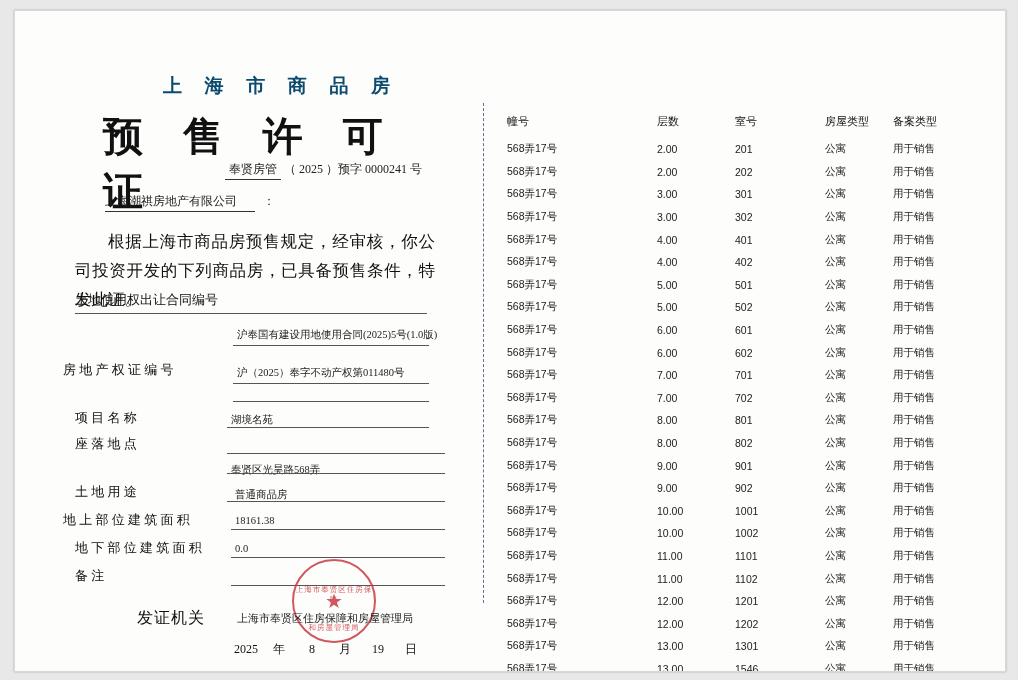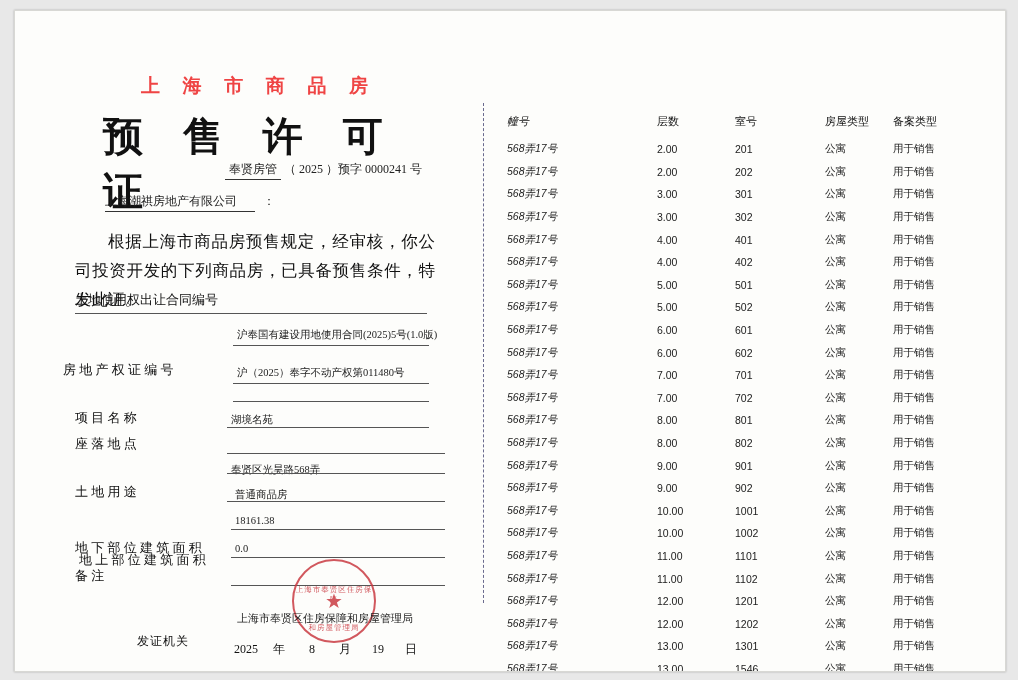--- a/index.html
+++ b/index.html
@@ -26,26 +26,26 @@
   }
   
   .cert {
     position: absolute;
     left: 0; top: 0;
     width: 455px;
     height: 660px;
   }
   .cert-title1 {
     position: absolute;
-    left: 126px; top: 62px;
+    left: 148px; top: 62px;
     font-size: 19px;
     letter-spacing: 8px;
     font-weight: bold;
     font-family: "DejaVu Serif", serif;
-    color: #ef4444;
+    color: #0c4a6e;
   }
   .cert-title2 {
     position: absolute;
     left: 88px; top: 98px;
     font-size: 40px;
     letter-spacing: 13px;
     font-weight: bold;
     font-family: "DejaVu Serif", serif;
     color: #111;
   }
@@ -97,22 +97,22 @@
     border-bottom: 1px solid #555;
   }
   .fval {
     position: absolute;
     font-size: 10.5px;
     color: #222;
     white-space: nowrap;
   }
   .issuer-label {
     position: absolute;
-    left: 122px; top: 622px;
-    font-size: 12px;
+    left: 122px; top: 597px;
+    font-size: 16px;
     letter-spacing: 1px;
     color: #111;
   }
   .issuer-name {
     position: absolute;
     left: 222px; top: 600px;
     font-size: 11px;
     color: #222;
   }
   .datebar {
@@ -178,21 +178,21 @@
     font-size: 11px;
     text-align: left;
     padding: 0 0 9px 0;
     color: #111;
   }
   .tbl td {
     padding: 2px 0;
     height: 18.6px;
     white-space: nowrap;
   }
-  .c1 { width: 150px; font-style: italic; }
+  .c1 { width: 150px; }
   .c2 { width: 78px; }
   .c3 { width: 90px; }
   .c4 { width: 68px; }
   .c5 { width: 84px; }
 </style>
 </head>
 <body>
 
 <div class="page">
 
@@ -232,21 +232,21 @@
 
     <div class="field" style="left:60px; top:424px;">座    落    地    点</div>
     <div class="fval" style="left:216px; top:428px;margin-top:24px;">奉贤区光昊路568弄</div>
     <div class="fline" style="left:212px; top:442px; width:218px;"></div>
     <div class="fline" style="left:212px; top:462px; width:218px;"></div>
 
     <div class="field" style="left:60px; top:472px;">土    地    用    途</div>
     <div class="fval" style="left:220px; top:477px;">普通商品房</div>
     <div class="fline" style="left:212px; top:490px; width:218px;"></div>
 
-    <div class="field" style="left:64px; top:500px;margin-top:40px;">地 上 部 位 建 筑 面 积</div>
+    <div class="field" style="left:48px; top:500px;">地 上 部 位 建 筑 面 积</div>
     <div class="fval" style="left:220px; top:504px;">18161.38</div>
     <div class="fline" style="left:216px; top:518px; width:214px;"></div>
 
     <div class="field" style="left:60px; top:528px;">地 下 部 位 建 筑 面 积</div>
     <div class="fval" style="left:220px; top:532px;text-align:right;">0.0</div>
     <div class="fline" style="left:216px; top:546px; width:214px;"></div>
 
     <div class="field" style="left:60px; top:556px;">备      注</div>
     <div class="fval" style="left:220px; top:560px;"></div>
     <div class="fline" style="left:216px; top:574px; width:214px;"></div>

